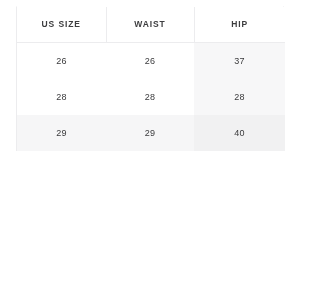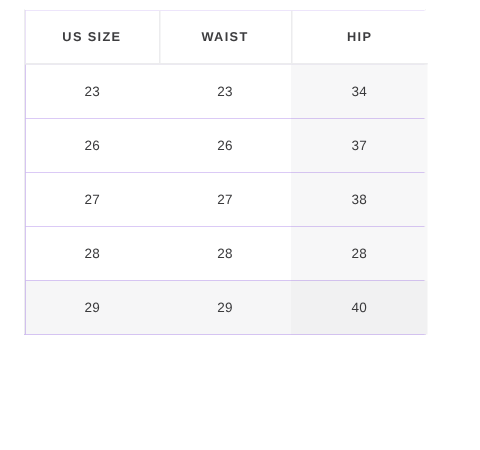--- a/index.html
+++ b/index.html
@@ -13,21 +13,21 @@
   body {
     font-family: "Liberation Sans", sans-serif;
     -webkit-font-smoothing: antialiased;
   }
 
   .size-chart-wrap {
     position: absolute;
     left: 16px;
     top: 6px;
     width: 268px;
-    background: #6d28d9;
+    background: #1d4ed8;
     border-left: 1px solid #ececee;
     border-right: 1px solid #ececee;
     border-top: 1px solid #ffffff;
     box-sizing: border-box;
   }
 
   table.size-chart {
     border-collapse: collapse;
     width: 100%;
     table-layout: fixed;
@@ -92,33 +92,23 @@
     </colgroup>
     <thead>
       <tr class="header-row">
         <th class="div-right">US SIZE</th>
         <th class="div-right">WAIST</th>
         <th>HIP</th>
       </tr>
     </thead>
     <tbody>
       <tr>
-        <td>23</td>
-        <td>23</td>
-        <td class="hip-cell">34</td>
-      </tr>
-      <tr>
         <td>26</td>
         <td>26</td>
         <td class="hip-cell">37</td>
-      </tr>
-      <tr>
-        <td>27</td>
-        <td>27</td>
-        <td class="hip-cell">38</td>
       </tr>
       <tr>
         <td>28</td>
         <td>28</td>
         <td class="hip-cell">28</td>
       </tr>
       <tr class="row-shaded">
         <td>29</td>
         <td>29</td>
         <td class="hip-cell">40</td>

